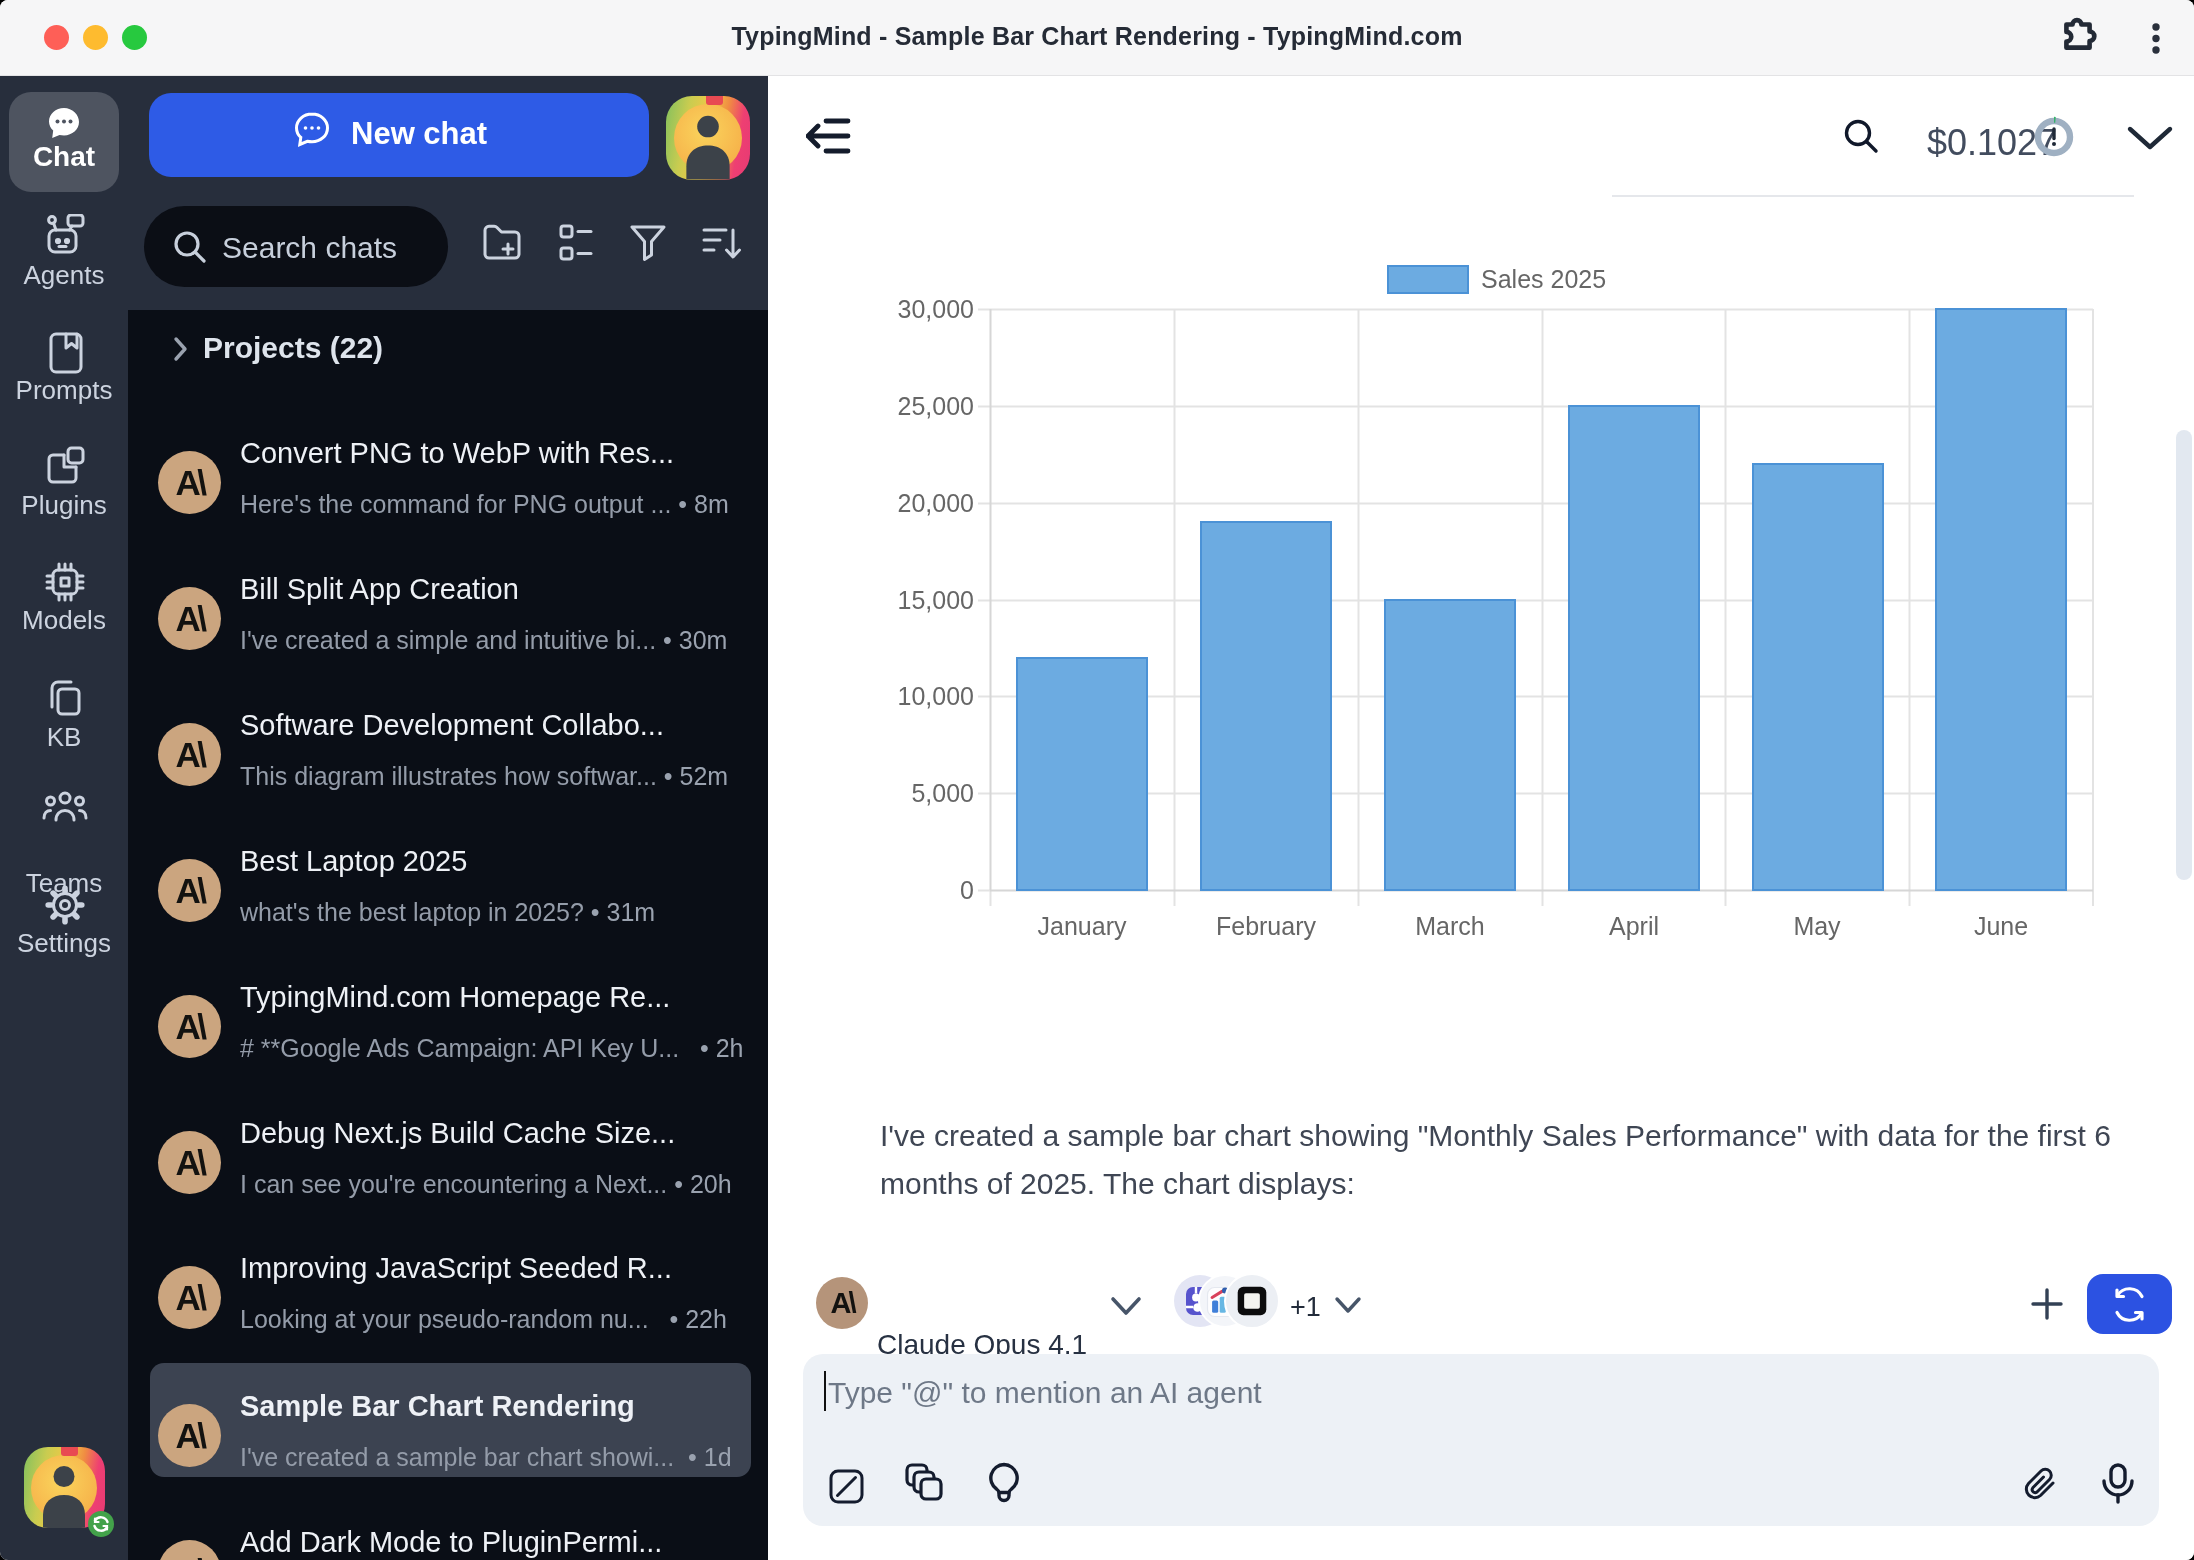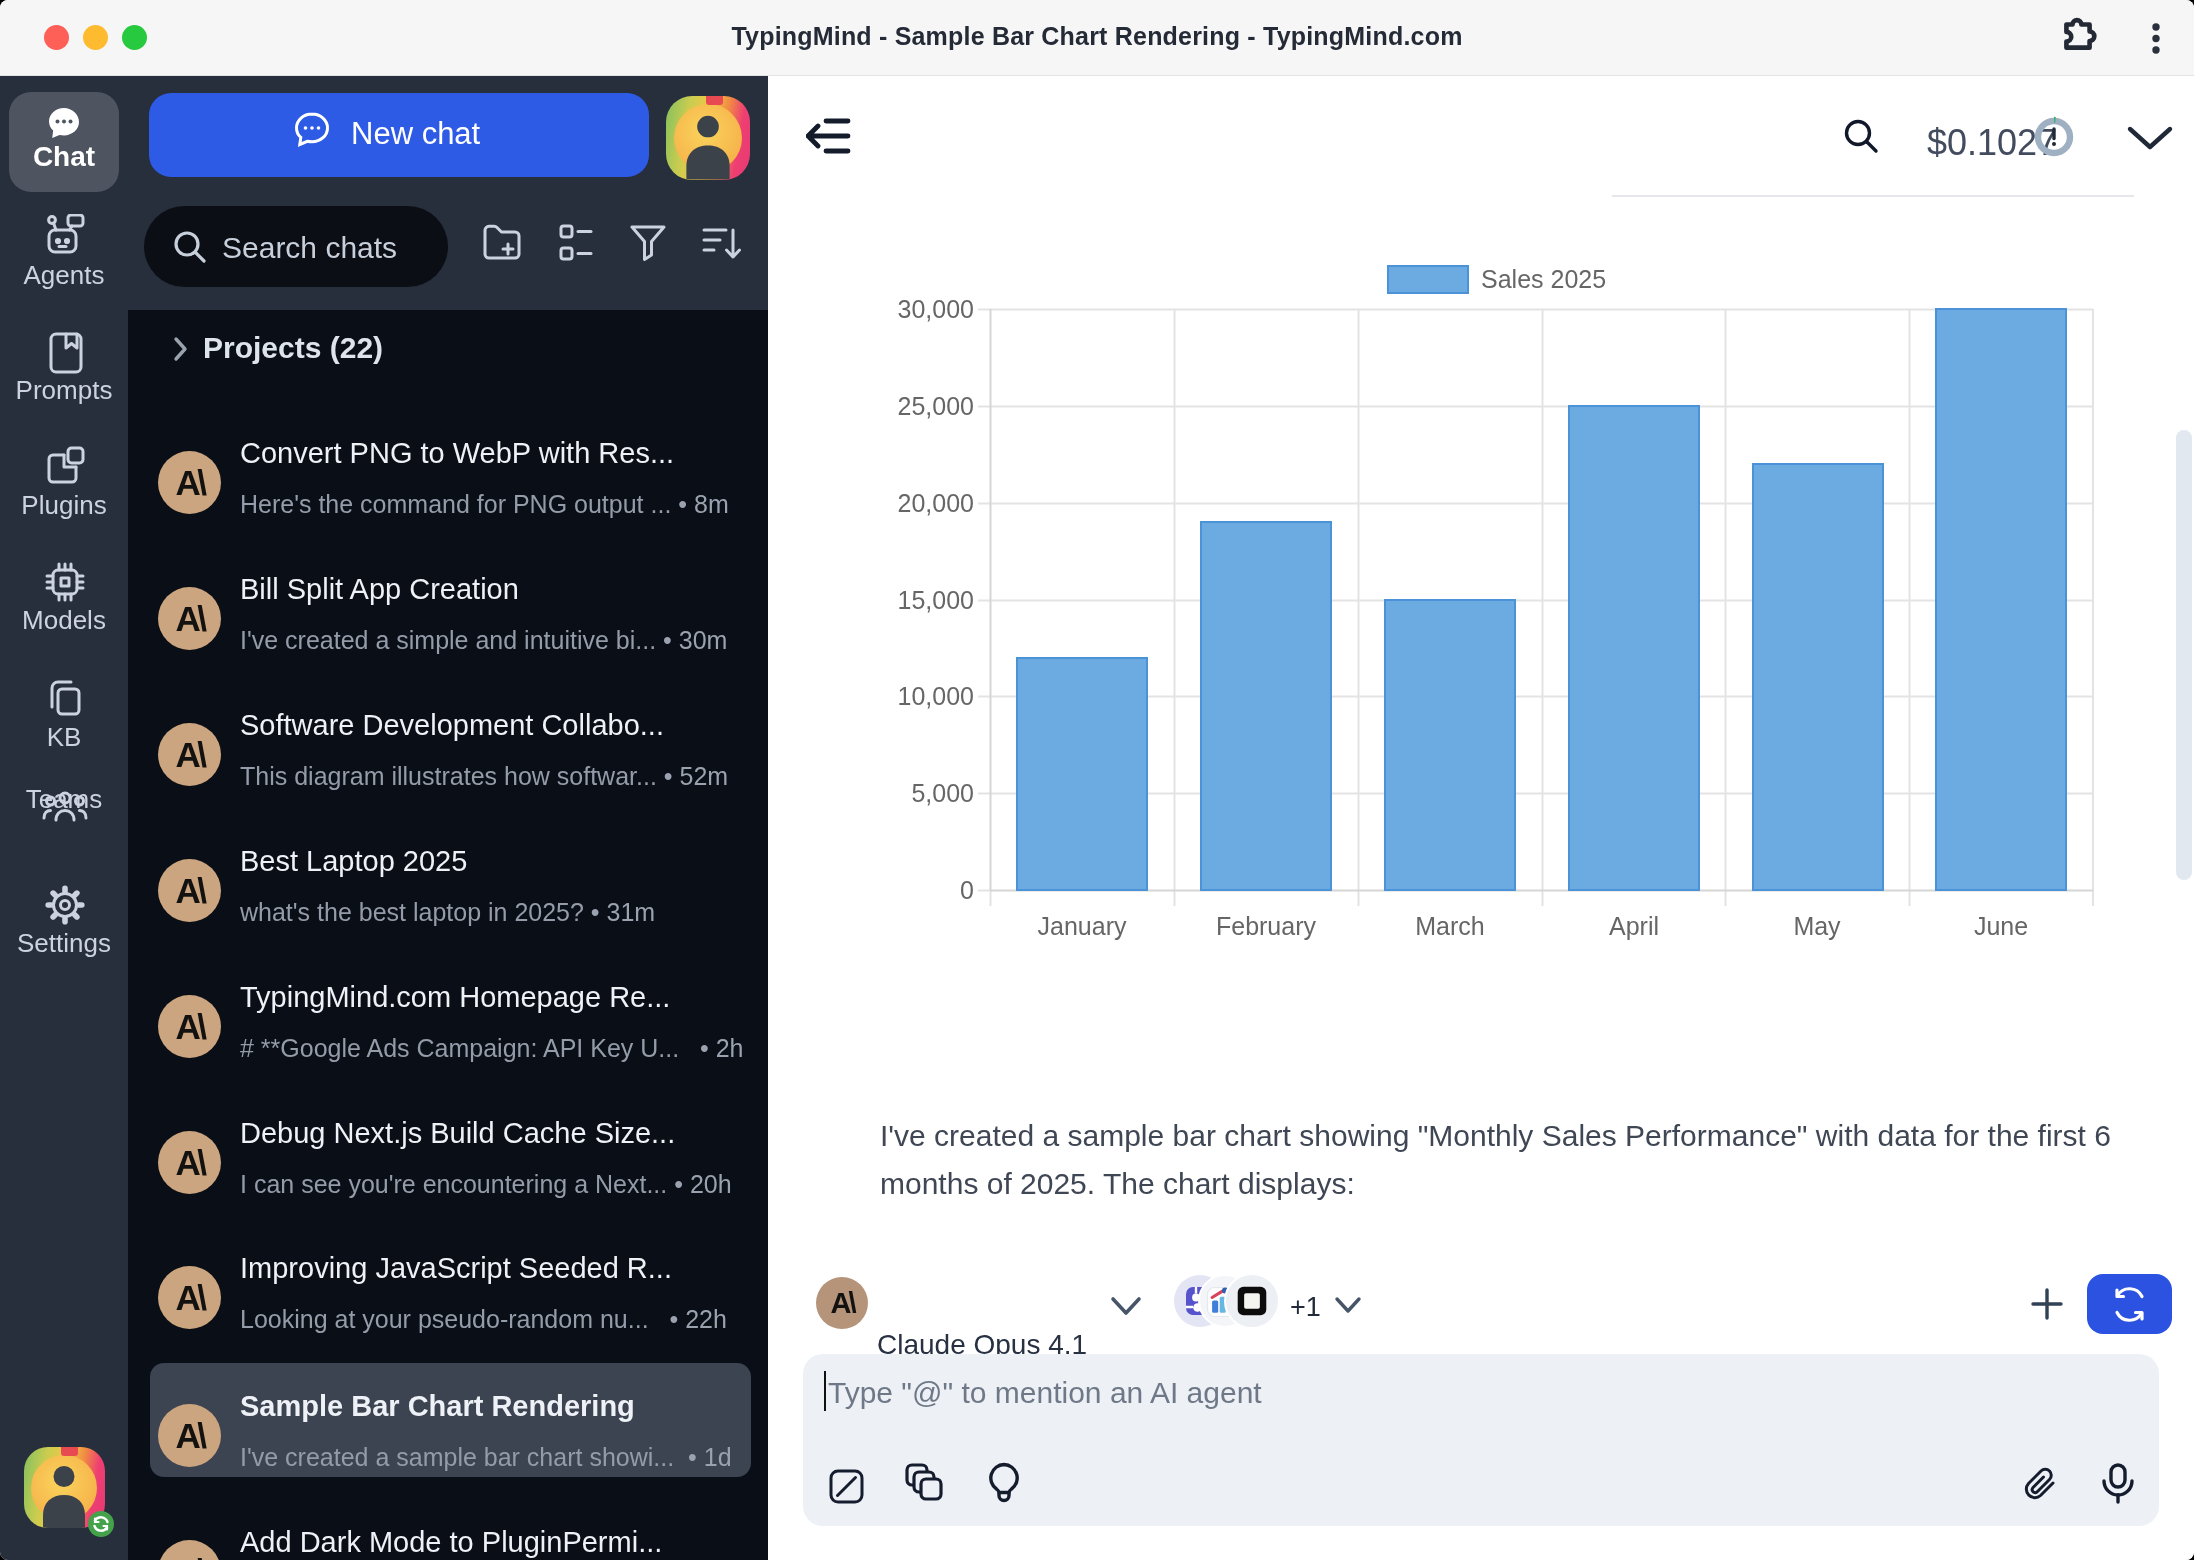--- a/index.html
+++ b/index.html
@@ -113,21 +113,21 @@
     <div class="railitem" style="top:646px;">KB</div>
 
     <svg class="abs" style="left:42px; top:712px;" width="46" height="40" viewBox="0 0 46 40" fill="none" stroke="#ccd3df" stroke-width="3" stroke-linecap="round" stroke-linejoin="round">
       <circle cx="23" cy="10" r="5"></circle>
       <path d="M14 32 c0-6 4-9.5 9-9.5 s9 3.5 9 9.5"></path>
       <circle cx="8.5" cy="13" r="4"></circle>
       <path d="M2 30 c0-5 3-7.5 6.5-7.5"></path>
       <circle cx="37.5" cy="13" r="4"></circle>
       <path d="M44 30 c0-5 -3-7.5 -6.5-7.5"></path>
     </svg>
-    <div class="railitem" style="top:708px;">Teams</div>
+    <div class="railitem" style="top:792px;">Teams</div>
 
     <svg class="abs" style="left:45px; top:809px;" width="40" height="40" viewBox="0 0 40 40" fill="none" stroke="#ccd3df">
       <circle cx="20" cy="20" r="11.5" stroke-width="3"></circle>
       <circle cx="20" cy="20" r="4.5" stroke-width="3"></circle>
       <g stroke-width="5.6" stroke-linecap="round">
         <path d="M20 3.2 v3 M20 33.8 v3 M3.2 20 h3 M33.8 20 h3 M8.1 8.1 l2.2 2.2 M29.7 29.7 l2.2 2.2 M8.1 31.9 l2.2 -2.2 M29.7 10.3 l2.2 -2.2"></path>
       </g>
     </svg>
     <div class="railitem" style="top:852px;">Settings</div>
 
@@ -206,21 +206,21 @@
       </div>
     </div>
 
     <div id="newchat"></div>
     <svg class="abs" style="left:165px; top:35px;" width="38" height="40" viewBox="0 0 38 40" fill="none" stroke="#fff" stroke-width="3" stroke-linecap="round">
       <path d="M19 3 C10.4 3 3.5 9.2 3.5 16.9 c0 3.7 1.6 7 4.3 9.5 L6.8 33.5 l7.5-3.2 c1.5 .3 3 .5 4.7 .5 8.6 0 15.5-6.2 15.5-13.9 S27.6 3 19 3 z"></path>
       <circle cx="12.5" cy="17" r="1.8" fill="#fff" stroke="none"></circle>
         <circle cx="19" cy="17" r="1.8" fill="#fff" stroke="none"></circle>
         <circle cx="25.5" cy="17" r="1.8" fill="#fff" stroke="none"></circle>
     </svg>
-    <div class="abs" style="left:223px; top:40px; color:#fff; font-size:31px; font-weight:400;">New chat</div>
+    <div class="abs" style="left:223px; top:40px; color:#fff; font-size:31px; font-weight:700;">New chat</div>
 
     <div class="abs" style="left:538px; top:20px; width:84px; height:84px; border-radius:26px; overflow:hidden;
       background:linear-gradient(100deg,#82c05e 0%,#c9cc50 25%,#f2c845 48%,#f08d42 65%,#ee3f72 82%,#e73a74 100%);">
       <div class="abs" style="left:8px; top:8px; width:68px; height:68px; border-radius:50%;
         background:radial-gradient(circle at 45% 40%, #fad45c 0%, #f6b24a 75%, #f19e44 100%);"></div>
       <svg class="abs" style="left:8px; top:8px;" width="68" height="76" viewBox="0 0 66 73">
         <circle cx="33" cy="21.5" r="10.5" fill="#3c4249"></circle>
         <path d="M12 60 c0-13 9-20 21-20 s21 7 21 20 v13 H12 z" fill="#3c4249"></path>
       </svg>
       <div class="abs" style="left:40px; top:0px; width:17px; height:9px; background:#e84a52; border-radius:0 0 3px 3px;"></div>

